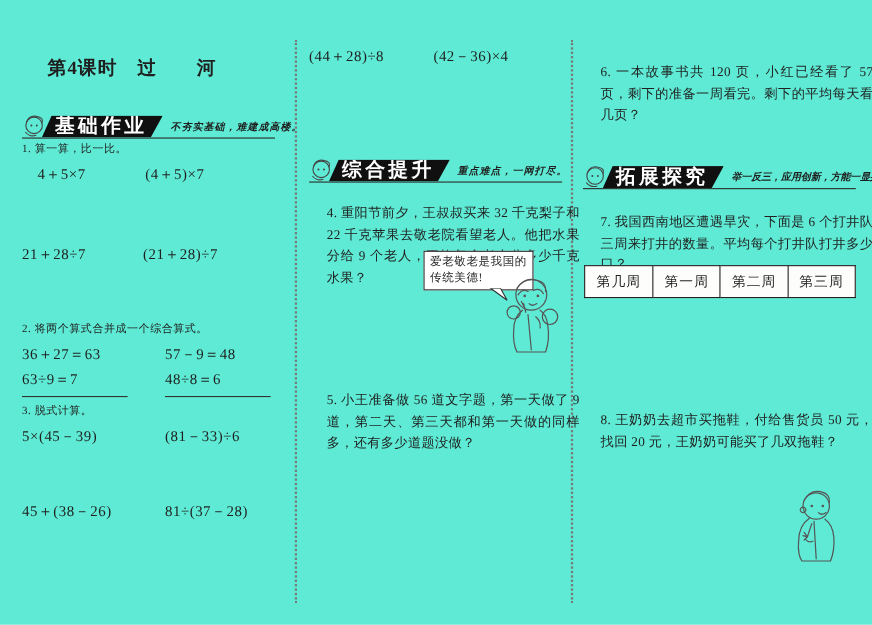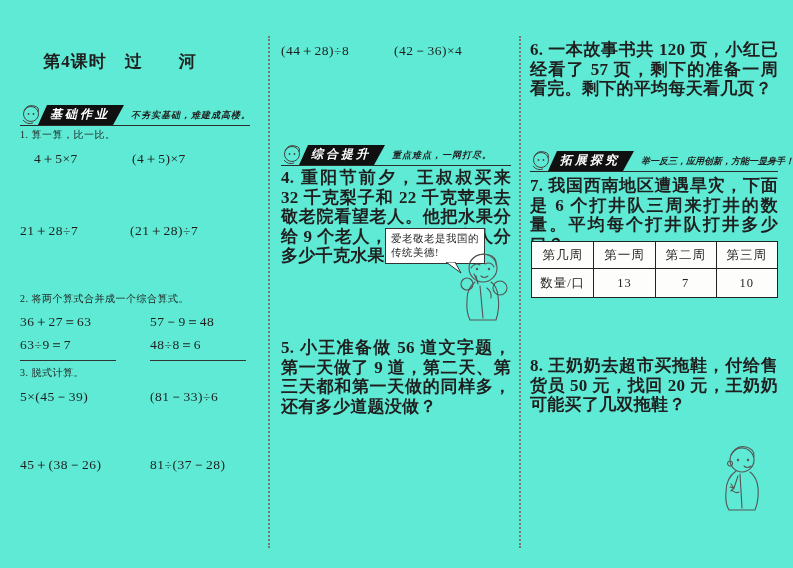--- a/index.html
+++ b/index.html
@@ -22,37 +22,36 @@
   }
 
   .badge-row{
     position:absolute;left:0;width:100%;height:26px;
     display:flex;align-items:flex-end;border-bottom:1.5px solid #2a2a2a;
     box-sizing:border-box;
   }
   .badge-icon{flex:0 0 auto;margin-right:-4px;position:relative;top:3px;}
   .badge{
     flex:0 0 auto;background:#101010;color:#fff;font-weight:bold;
-    font-size:12px;line-height:19px;padding:0 14px 1px 12px;letter-spacing:3px;
+    font-size:18px;line-height:19px;padding:0 14px 1px 12px;letter-spacing:3px;
     clip-path:polygon(9px 0,100% 0,calc(100% - 11px) 100%,0 100%);
-    font-style:italic;
     text-align:right;
   }
   .slogan{
     flex:0 0 auto;font-size:9px;font-weight:bold;margin-left:7px;
     letter-spacing:1px;padding-bottom:3px;font-style:italic;
   }
 
   .q-head{position:absolute;left:0;margin:0;font-size:10px;letter-spacing:0.5px;}
   .row{position:absolute;left:0;width:100%;height:18px;}
   .expr{position:absolute;font-size:13.5px;letter-spacing:0.5px;white-space:nowrap;}
 
   .q-text{
-    position:absolute;left:0;margin:0;font-size:17px;line-height:19.5px;
-    text-align:justify;letter-spacing:0.3px;font-weight:bold;
+    position:absolute;left:0;margin:16px;font-size:12px;line-height:19.5px;
+    text-align:justify;letter-spacing:0.3px;
   }
 
   .blank-line{position:absolute;height:0;border-top:1.5px solid #333;}
 
   .bubble{
     position:absolute;background:#fff;border:1px solid #333;
     font-size:10.5px;line-height:14px;padding:3px 5px;letter-spacing:0.5px;
   }
   .bubble .tail{position:absolute;}
   .bubble-line{display:block;white-space:nowrap;}
@@ -200,26 +199,20 @@
     <p class="q-text" style="top:176px;width:248px;">7. 我国西南地区遭遇旱灾，下面是 6 个打井队三周来打井的数量。平均每个打井队打井多少口？</p>
 
     <table class="well-table" style="top:241px;left:1px;padding-left:41px;">
       <tbody>
         <tr>
           <td class="wt-c0">第几周</td>
           <td class="wt-c1">第一周</td>
           <td class="wt-c2">第二周</td>
           <td class="wt-c3">第三周</td>
         </tr>
-        <tr>
-          <td>数量/口</td>
-          <td>13</td>
-          <td>7</td>
-          <td>10</td>
-        </tr>
       </tbody>
     </table>
 
     <p class="q-text" style="top:356px;width:248px;">8. 王奶奶去超市买拖鞋，付给售货员 50 元，找回 20 元，王奶奶可能买了几双拖鞋？</p>
   </div>
 
 
   <svg class="character" style="left:710px;top:444px;" width="62" height="72" viewBox="0 0 62 72">
     <g fill="none" stroke="#555" stroke-width="1.1" stroke-linecap="round">
       <circle cx="32" cy="16" r="12"></circle>

